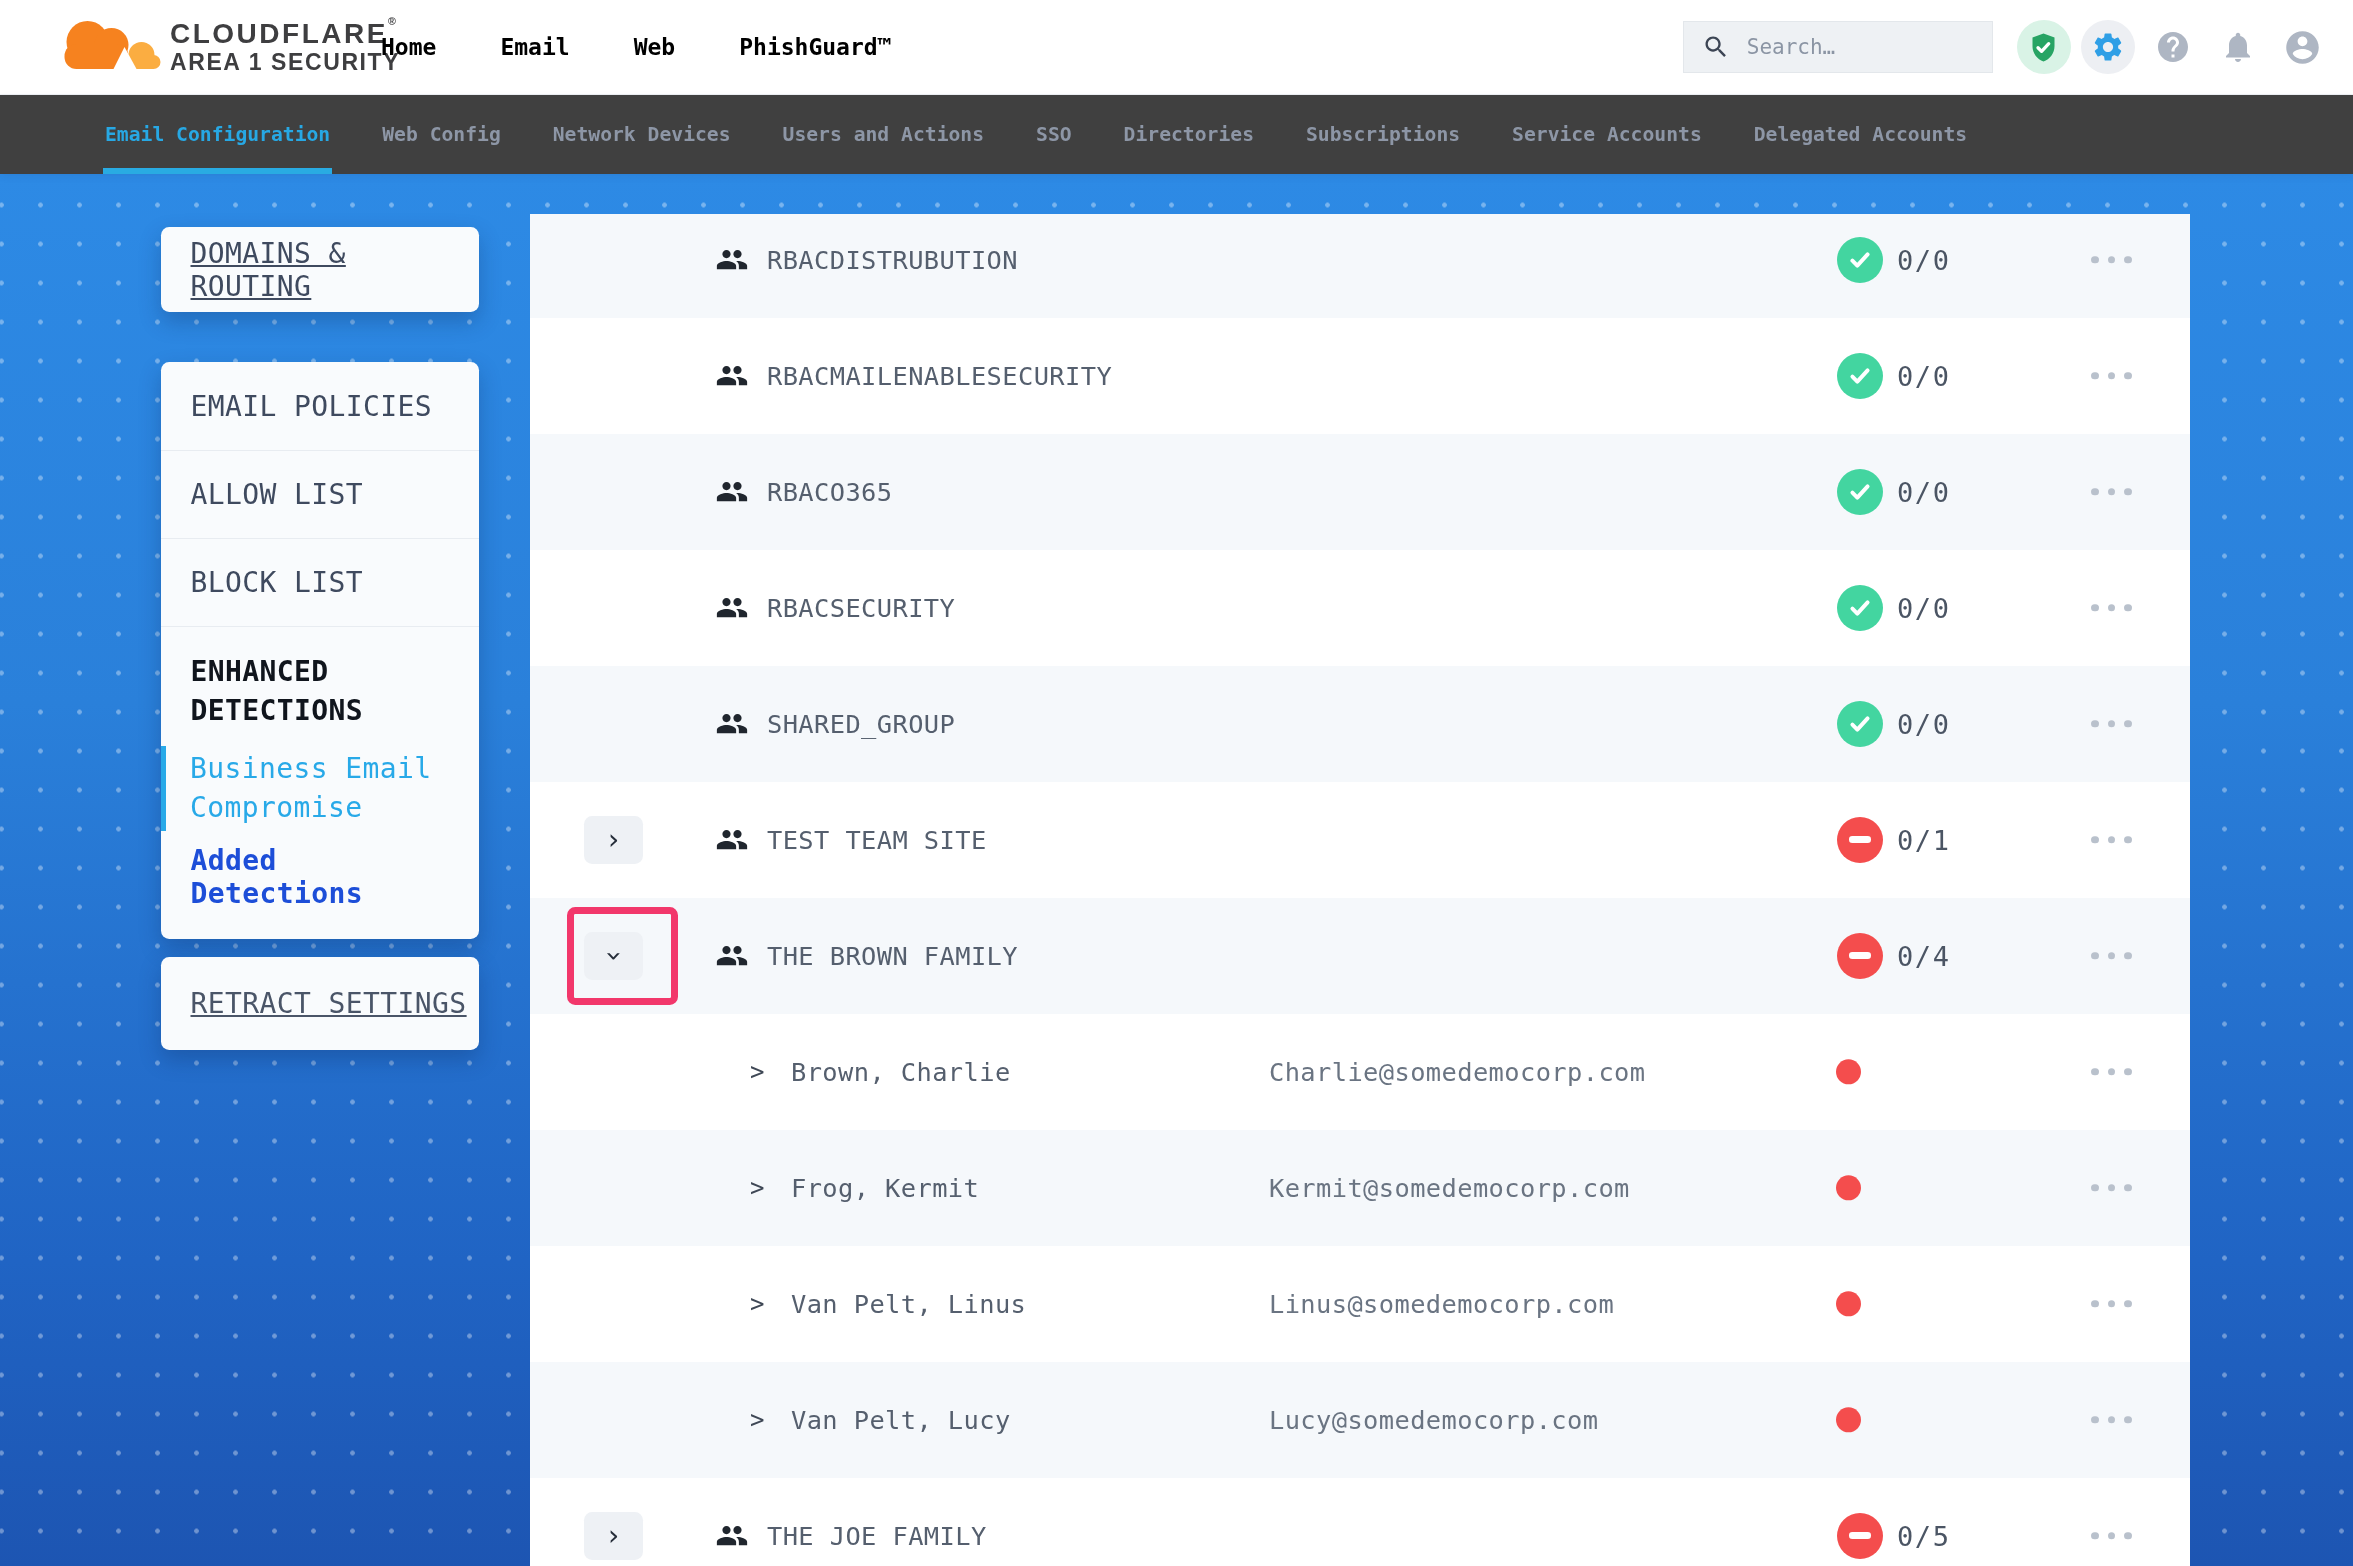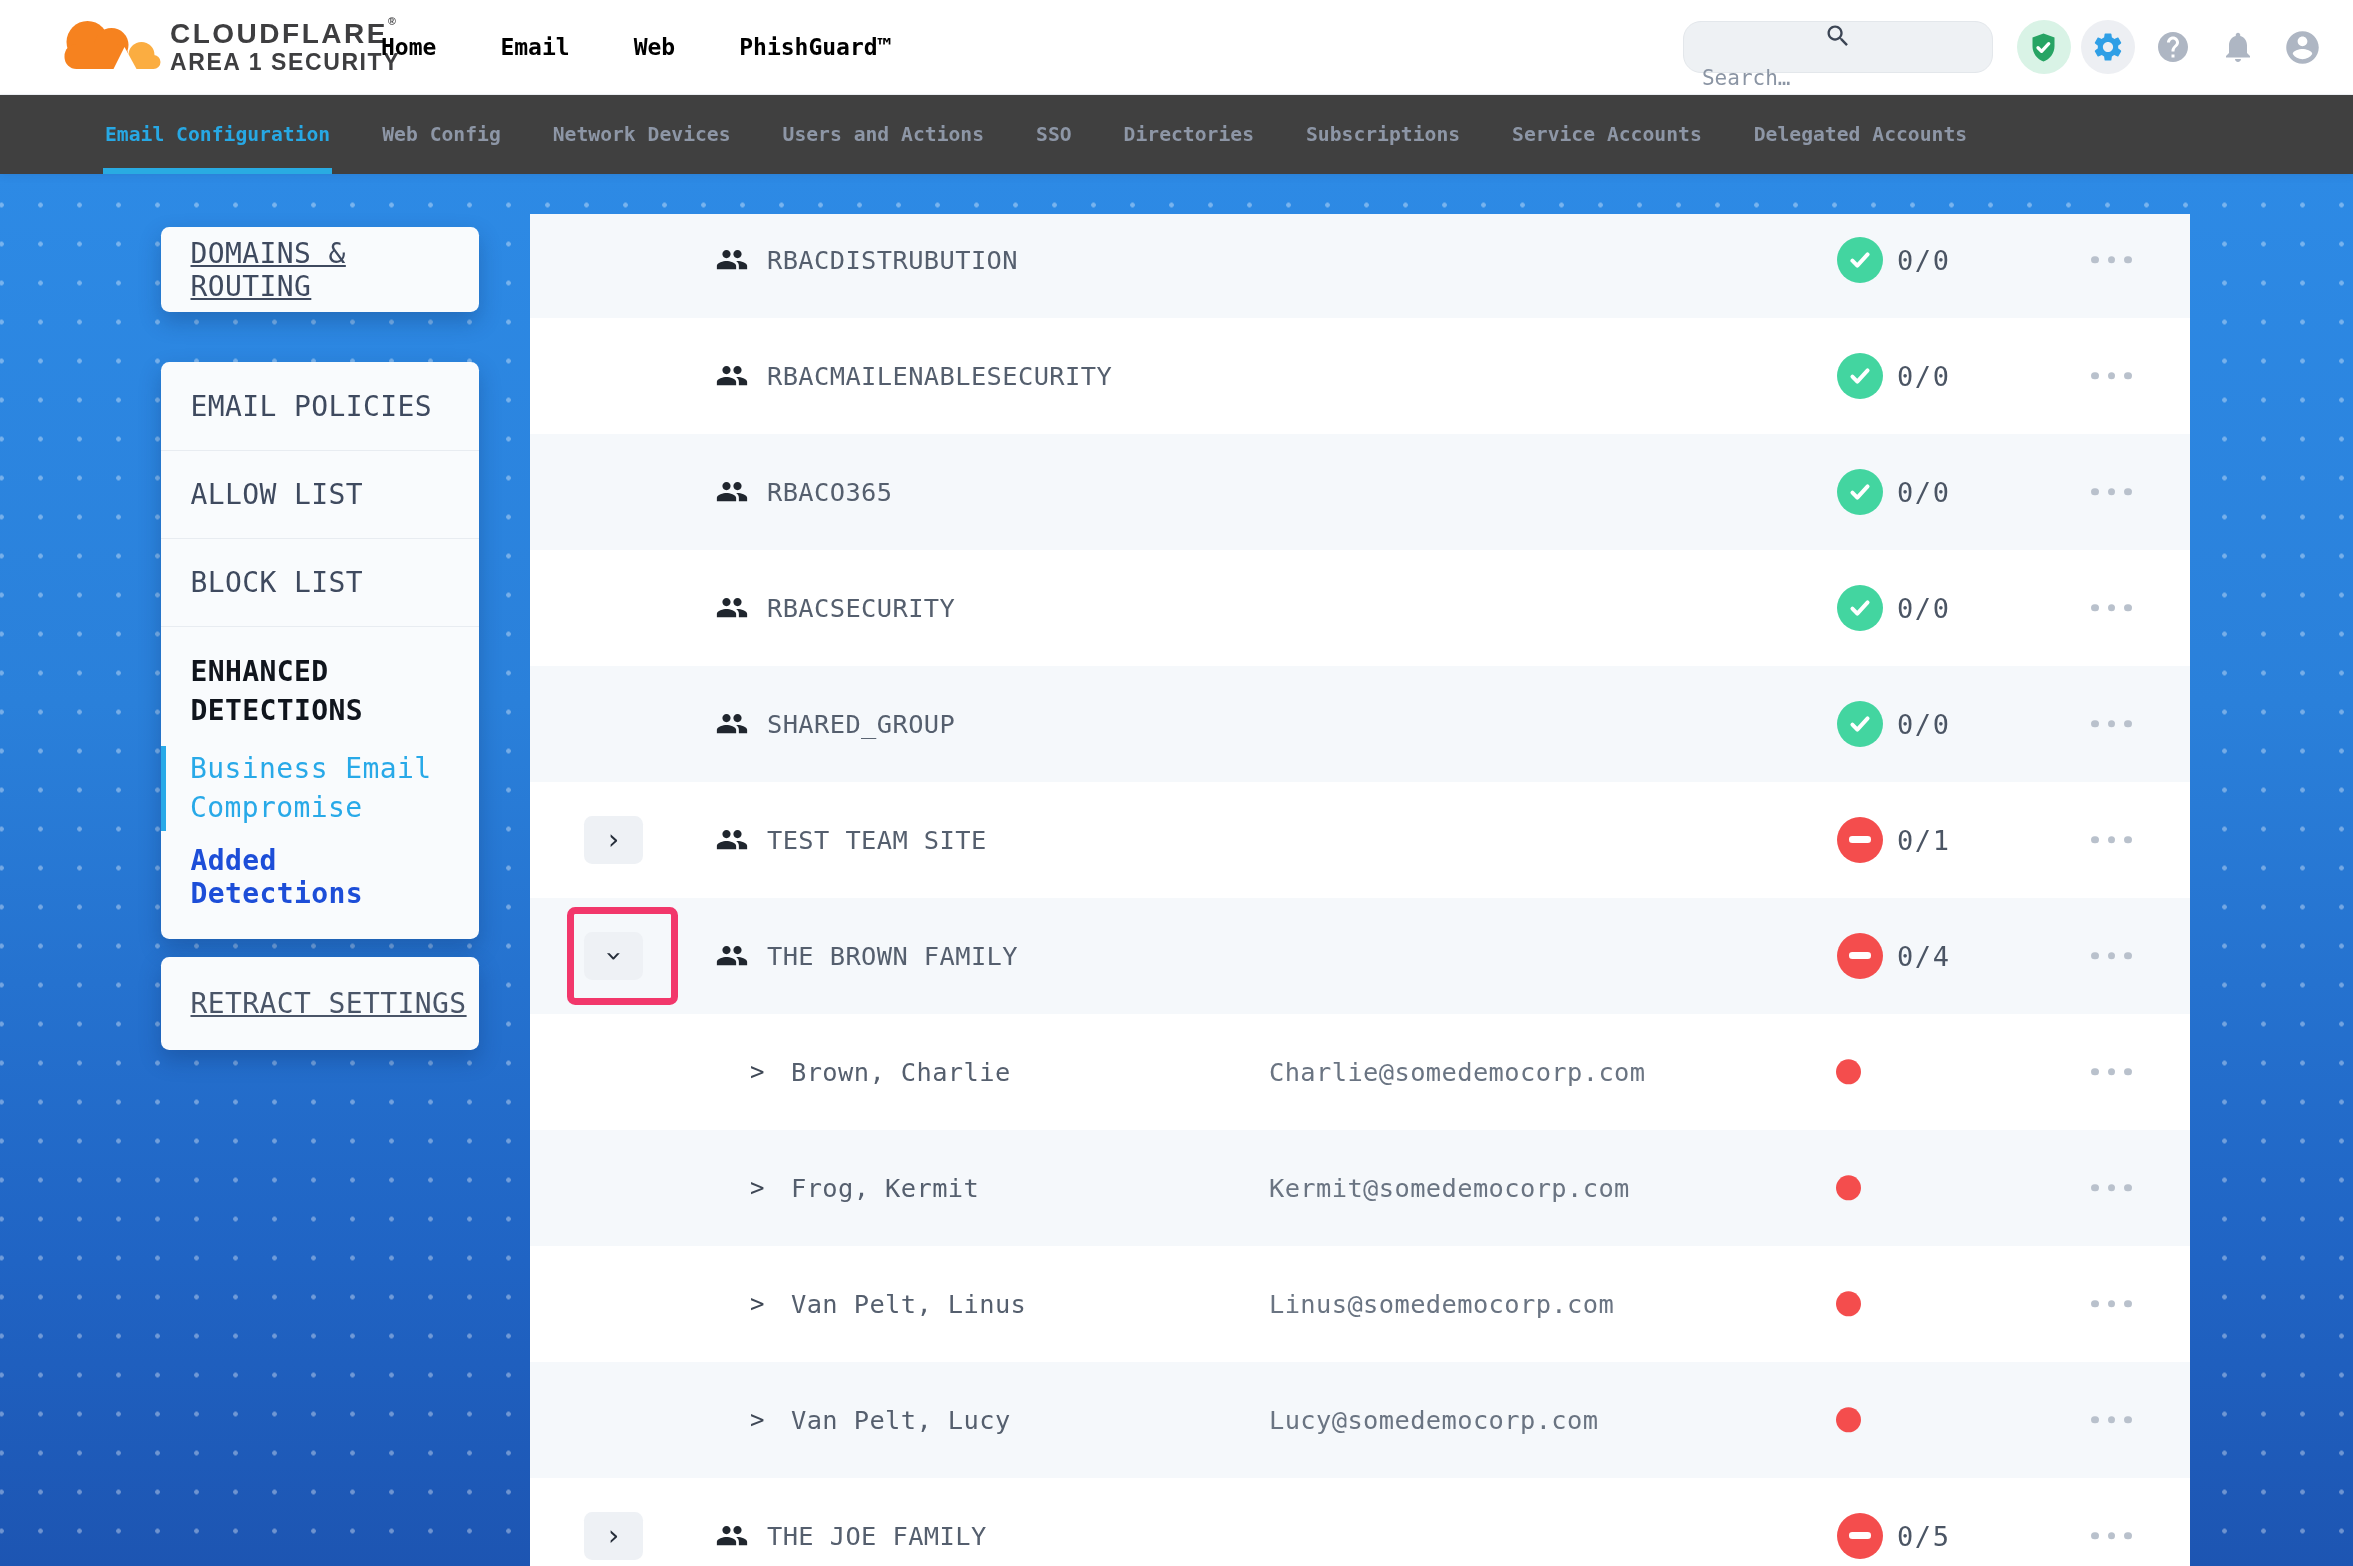--- a/index.html
+++ b/index.html
@@ -19,22 +19,22 @@
   .logo-cloud{width:121px;height:66px;}
   .logo-text{font-family:"Liberation Sans",sans-serif;color:#3e3e40;line-height:1.12;}
   .logo-line1{font-size:28px;font-weight:700;letter-spacing:2.5px;white-space:nowrap;}
   .logo-reg{font-size:10.7px;vertical-align:top;position:relative;top:-3.3px;}
   .logo-line2{font-size:23px;font-weight:700;letter-spacing:1.6px;white-space:nowrap;}
   .top-nav{position:absolute;left:381px;top:0;height:94px;display:flex;align-items:center;gap:64px;}
   .top-nav-item{font-size:23px;font-weight:700;color:#000000;cursor:pointer;white-space:nowrap;}
   .top-right{position:absolute;right:24.6px;top:0;height:94px;display:flex;align-items:center;gap:10.7px;}
   .searchbox{
     width:310px;height:52px;box-sizing:border-box;
-    background:#eef1f4;border:1.6px solid #e3e7eb;border-radius:18px;
-    display:flex;align-items:center;gap:14.8px;padding:0 18px;margin-right:13px;flex-direction:column;
+    background:#eef1f4;border:1.6px solid #e3e7eb;border-radius:0;
+    display:flex;align-items:center;gap:14.8px;padding:0 18px;margin-right:13px;
   }
   .searchbox svg{flex:0 0 auto;}
   .searchbox input{
     background:transparent;border:none;outline:none;width:100%;
     font-family:"DejaVu Sans Mono",monospace;font-size:21px;color:#4a5260;
   }
   .searchbox input::placeholder{color:#8b95a4;}
   .iconbtn{width:54px;height:54px;border-radius:50%;display:flex;align-items:center;justify-content:center;cursor:pointer;}
   .iconbtn.shield{background:#d9f3e6;}
   .iconbtn.gear{background:#edeff3;}

